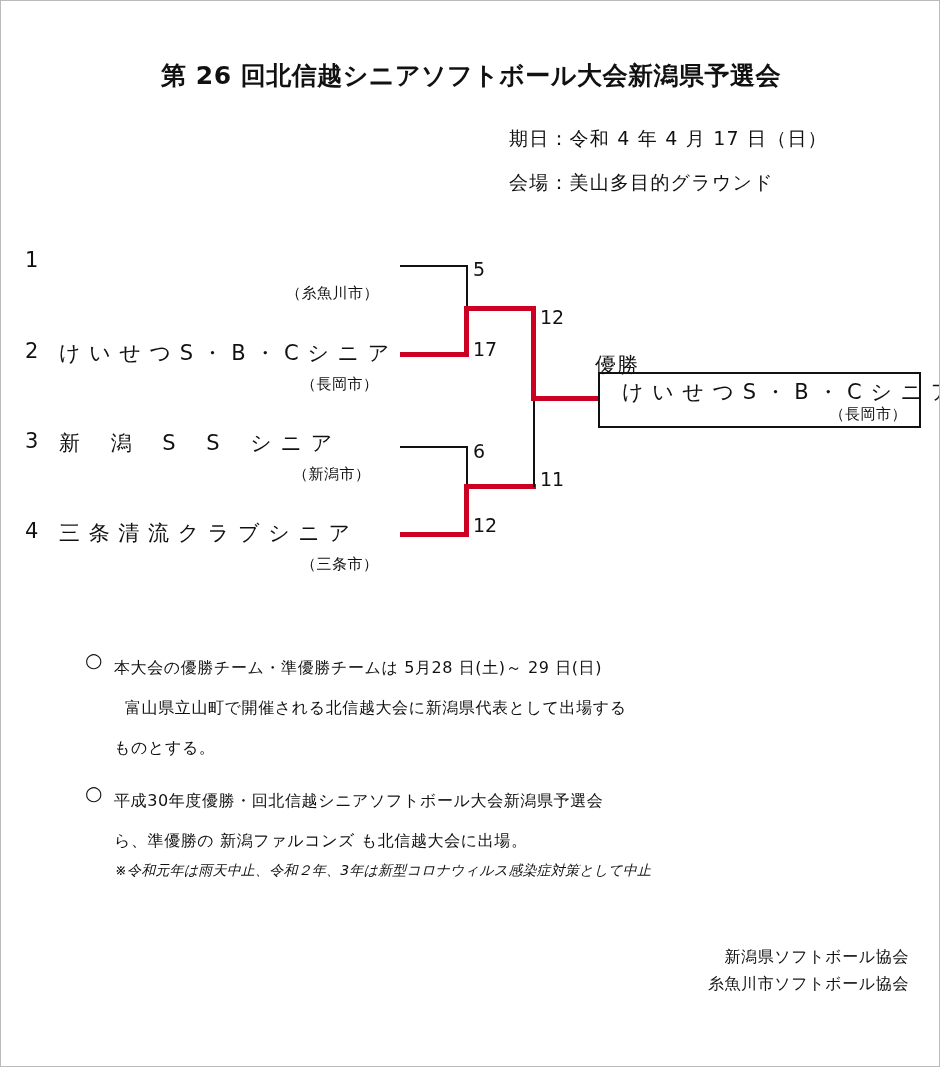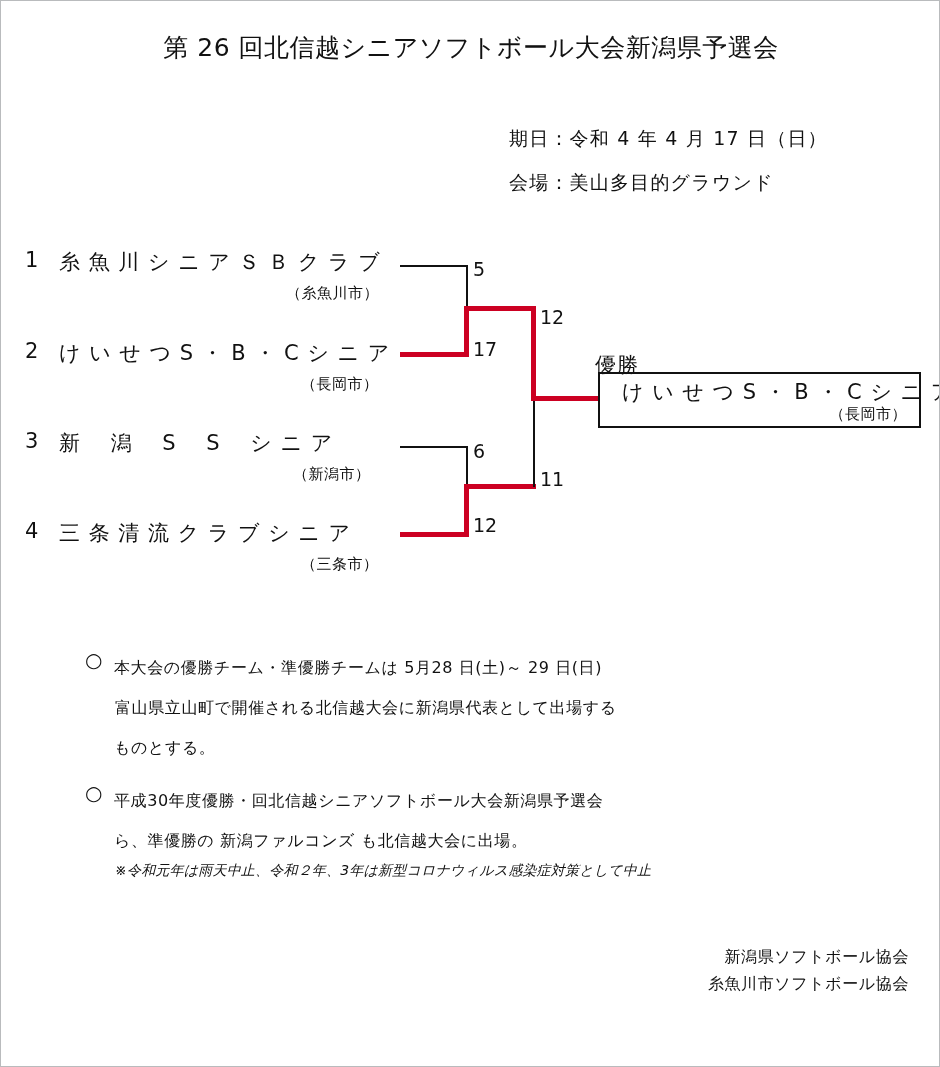--- a/index.html
+++ b/index.html
@@ -18,25 +18,25 @@
     background: #ffffff;
     border: 1px solid #b9bbbd;
     box-sizing: border-box;
     overflow: hidden;
   }
 
   
   .title {
     position: absolute;
     left: 0;
-    top: 30px;
+    top: 58px;
     width: 940px;
     text-align: center;
     font-size: 25px;
-    font-weight: normal;
+    font-weight: bold;
     letter-spacing: 0.5px;
     white-space: nowrap;
   }
 
   
   .meta-line {
     position: absolute;
     font-size: 19px;
     letter-spacing: 1.2px;
     white-space: nowrap;
@@ -153,21 +153,20 @@
 <div id="page">
 
   <div class="title">第 26 回北信越シニアソフトボール大会新潟県予選会</div>
 
   <div class="meta-line meta-date">期日：令和 4 年 4 月 17 日（日）</div>
   <div class="meta-line meta-venue">会場：美山多目的グラウンド</div>
 
   <div class="bracket">
 
     <div class="team-seed" style="left:24px; top:247px;">1</div>
-    <div class="team-name" style="left:58px; top:247px;">糸 魚 川 シ ニ ア Ｓ Ｂ ク ラ ブ</div>
     <div class="team-city" style="left:285px; top:283px;">（糸魚川市）</div>
 
     <div class="team-seed" style="left:24px; top:338px;">2</div>
     <div class="team-name" style="left:58px; top:338px;">け い せ つ S ・ B ・ C シ ニ ア</div>
     <div class="team-city" style="left:300px; top:374px;">（長岡市）</div>
 
     <div class="team-seed" style="left:24px; top:428px;">3</div>
     <div class="team-name" style="left:58px; top:428px;">新　 潟　 S　 S　 シ  ニ  ア</div>
     <div class="team-city" style="left:292px; top:464px;">（新潟市）</div>
 
@@ -208,21 +207,21 @@
 
     <div class="champ-label">優勝</div>
     <div class="champ-box">
       <div class="champ-name">け い せ つ S ・ B ・ C シ ニ ア</div>
       <div class="champ-city">（長岡市）</div>
     </div>
   </div>
 
   <div class="note-bullet" style="left:84px; top:647px;">○</div>
   <div class="note" style="left:113px; top:647px;">本大会の優勝チーム・準優勝チームは 5月28 日(土)～ 29 日(日)</div>
-  <div class="note" style="left:114px; top:687px;">富山県立山町で開催される北信越大会に新潟県代表として出場する</div>
+  <div class="note" style="left:124px; top:687px;">富山県立山町で開催される北信越大会に新潟県代表として出場する</div>
   <div class="note" style="left:113px; top:727px;">ものとする。</div>
 
   <div class="note-bullet" style="left:84px; top:780px;">○</div>
   <div class="note" style="left:113px; top:780px;">平成30年度優勝・回北信越シニアソフトボール大会新潟県予選会</div>
   <div class="note" style="left:113px; top:820px;">ら、準優勝の 新潟ファルコンズ も北信越大会に出場。</div>
 
   <div class="footnote" style="left:114px; top:861px;">※令和元年は雨天中止、令和２年、3年は新型コロナウィルス感染症対策として中止</div>
 
   <div class="footer-line" style="top:946px;">新潟県ソフトボール協会</div>
   <div class="footer-line" style="top:973px;">糸魚川市ソフトボール協会</div>

